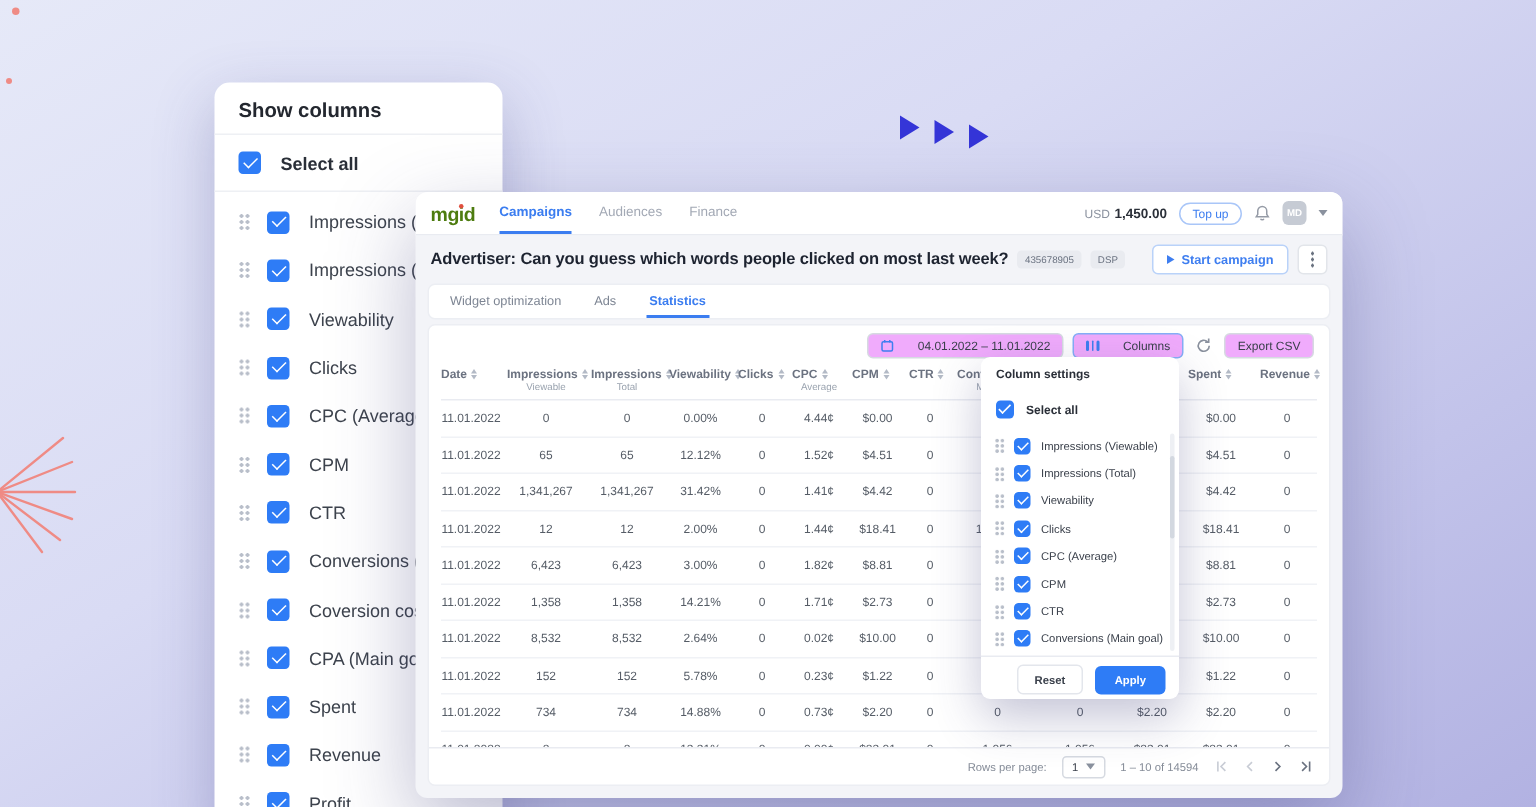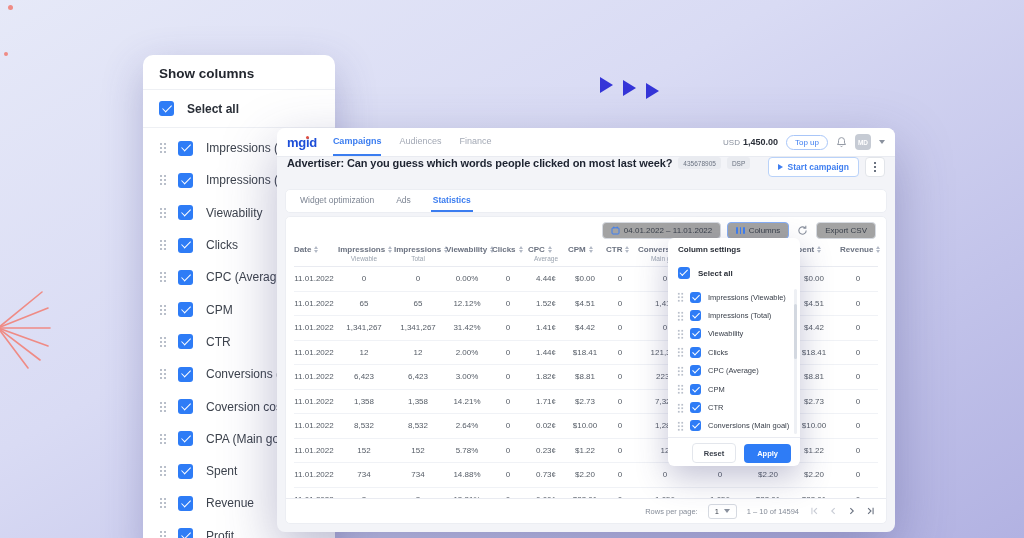--- a/index.html
+++ b/index.html
@@ -30,39 +30,39 @@
   .cb11::after{border-width:1.2px;}
   .lp-item .checkbox{margin-right:13px;}
   .lp-label{font-size:12px;color:#3d434d;white-space:nowrap;overflow:hidden;flex:1;}
 
   
   .window{position:absolute;left:277px;top:128px;width:618px;height:404px;z-index:2;
     background:#f3f4f8;border-radius:8px;box-shadow:0 20px 55px rgba(60,60,120,.35);
     display:flex;flex-direction:column;overflow:hidden;}
   .win-header{height:28px;background:#fff;border-bottom:1px solid #e9ebf1;
     display:flex;align-items:center;padding:0 10px;flex:none;}
-  .logo{font-size:13px;font-weight:800;color:#1d4ed8;letter-spacing:-.3px;margin-right:16px;}
+  .logo{font-size:13px;font-weight:800;color:#4d7c0f;letter-spacing:-.3px;margin-right:16px;}
   .logo .logo-i{position:relative;}
   .logo .logo-i::after{content:"";position:absolute;left:0.4px;top:1.2px;width:3px;height:3px;
     border-radius:50%;background:#e04f3f;}
   .win-tabs{display:flex;gap:18px;height:100%;align-items:center;}
   .win-tab{font-size:9px;color:#a3a9b5;height:100%;display:flex;align-items:center;
     border-bottom:2px solid transparent;box-sizing:border-box;cursor:pointer;}
   .win-tab.active{color:#3b7df0;font-weight:bold;border-bottom-color:#3b7df0;}
   .win-right{margin-left:auto;display:flex;align-items:center;gap:8px;}
   .balance{font-size:8px;color:#8a919e;}
   .balance b{font-size:9px;color:#2a2f38;margin-left:3px;}
   .topup{font-size:8px;color:#3e7ef0;border:1px solid #a9c6f8;border-radius:9px;
     padding:2px 8px;background:#fff;cursor:pointer;}
   .avatar{width:16px;height:16px;border-radius:4px;background:#c6cbd4;color:#fff;
     font-size:6.5px;font-weight:bold;display:flex;align-items:center;justify-content:center;}
   .caret{width:0;height:0;border-left:3.5px solid transparent;border-right:3.5px solid transparent;
     border-top:4px solid #8a919e;}
 
-  .title-row{height:32px;display:flex;align-items:flex-start;padding:0 10px;flex:none;}
+  .title-row{height:32px;display:flex;align-items:center;padding:0 10px;flex:none;}
   .page-title{font-size:11px;font-weight:bold;color:#1d2330;letter-spacing:-.1px;white-space:nowrap;}
   .badge{background:#e9ebf0;color:#6a7280;font-size:6.5px;border-radius:3px;
     padding:2.5px 5px;margin-left:6px;}
   .title-right{margin-left:auto;display:flex;align-items:center;gap:6px;}
   .start-btn{display:flex;align-items:center;gap:5px;border:1px solid #b9d2f9;background:#fff;
     color:#3e7ef0;font-size:8.5px;font-weight:600;border-radius:4px;padding:4px 9px;cursor:pointer;}
   .play-ico{width:0;height:0;border-top:3.5px solid transparent;border-bottom:3.5px solid transparent;
     border-left:5px solid #3e7ef0;}
   .kebab{width:18px;height:18px;border:1px solid #e2e5ea;border-radius:4px;background:#fff;
     display:flex;align-items:center;justify-content:center;cursor:pointer;}
@@ -70,21 +70,21 @@
     background-image:radial-gradient(circle,#6a7280 1.1px,transparent 1.3px);background-size:2.4px 4px;}
 
   .subtab-card{height:24px;margin:0 8px;background:#fff;border:1px solid #eceef3;border-radius:5px;
     display:flex;align-items:flex-end;padding:0 12px;gap:18px;flex:none;box-sizing:border-box;}
   .subtab{font-size:8.5px;color:#7d8593;padding:0 2px 5px;border-bottom:2px solid transparent;cursor:pointer;}
   .subtab.active{color:#3b7df0;font-weight:bold;border-bottom-color:#3b7df0;}
 
   .content-card{flex:1;margin:3px 8px 8px;background:#fff;border:1px solid #eceef3;border-radius:5px;
     display:flex;flex-direction:column;overflow:hidden;}
   .toolbar{display:flex;justify-content:flex-end;align-items:center;gap:6px;padding:5px 10px 3px;flex:none;}
-  .tool-box{display:flex;align-items:center;gap:4px;border:1px solid #d6dae1;background:#a3a3a3;
+  .tool-box{display:flex;align-items:center;gap:16px;border:1px solid #d6dae1;background:#f0abfc;
     border-radius:4px;padding:3px 8px;font-size:8px;color:#3a404b;cursor:pointer;}
   .tool-box.columns-active{border-color:#85aef6;}
   .cols-ico{display:flex;gap:1.5px;}
   .cols-ico i{width:1.8px;height:7px;background:#3e7ef0;border-radius:1px;}
   .icon-btn{background:none;border:none;padding:2px;cursor:pointer;display:flex;}
 
   .tbl{padding:0 8px;display:flex;flex-direction:column;flex:1;overflow:hidden;text-align:center;}
   .tgrid{display:grid;grid-template-columns:44px 56px 52px 46px 36px 40px 38px 32px 58px 52px 44px 48px 40px;}
   .thead{border-bottom:1px solid #e9ebf1;padding:3px 0 4px;flex:none;}
   .th{padding-right:4px;}
@@ -99,21 +99,21 @@
   .td{font-size:8px;color:#555c66;white-space:nowrap;overflow:hidden;padding-right:4px;}
 
   .pag{flex:none;height:24px;border-top:1px solid #e9ebf1;display:flex;align-items:center;
     justify-content:flex-end;gap:10px;padding:0 10px;font-size:7.5px;color:#858c98;}
   .pp-select{display:flex;align-items:center;gap:5px;border:1px solid #d6dae1;border-radius:3px;
     padding:2px 6px;color:#3a404b;cursor:pointer;background:#fff;}
   .pg-btns{display:flex;align-items:center;gap:9px;}
   .pg-btn{display:flex;cursor:pointer;}
 
   
-  .popup{position:absolute;left:668px;top:238px;width:132px;height:228px;z-index:4;background:#fff;
+  .popup{position:absolute;left:654px;top:238px;width:132px;height:228px;z-index:4;background:#fff;
     border-radius:6px;box-shadow:0 12px 32px rgba(60,60,120,.30);display:flex;flex-direction:column;overflow:hidden;}
   .pp-title{font-size:8px;font-weight:bold;color:#2a2f38;padding:7px 10px 6px;flex:none;}
   .pp-selectall{display:flex;align-items:center;gap:8px;height:26px;padding:0 10px;flex:none;}
   .pp-selectall .lab{font-size:8px;font-weight:600;color:#2a2f38;}
   .pp-list{position:relative;flex:1;padding:2px 0;}
   .pp-item{display:flex;align-items:center;height:18.4px;padding-left:9px;}
   .pp-item .drag-handle{width:7px;height:10px;margin-right:6px;background-size:3.5px 3.5px;}
   .pp-item .checkbox{margin-right:7px;}
   .pp-label{font-size:7.5px;color:#3a404b;white-space:nowrap;}
   .pp-scroll{position:absolute;right:3px;top:3px;width:3px;height:calc(100% - 6px);

